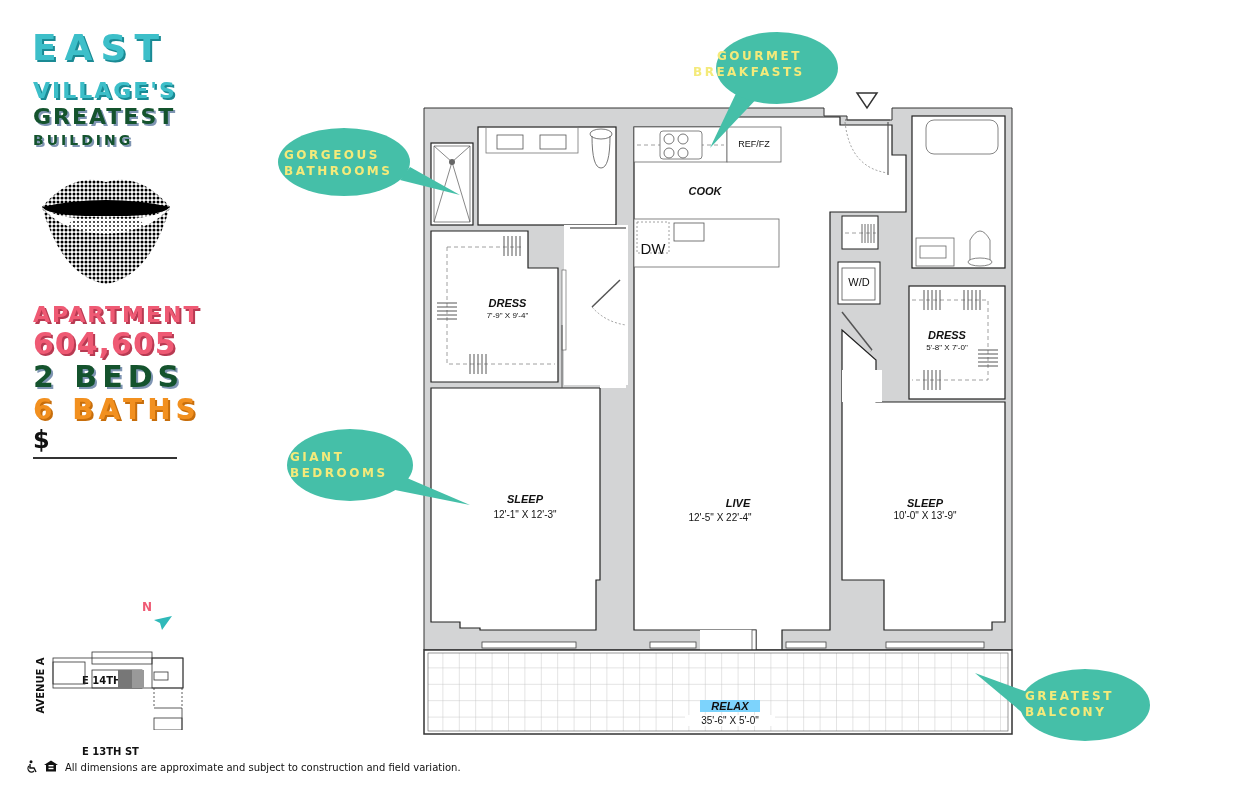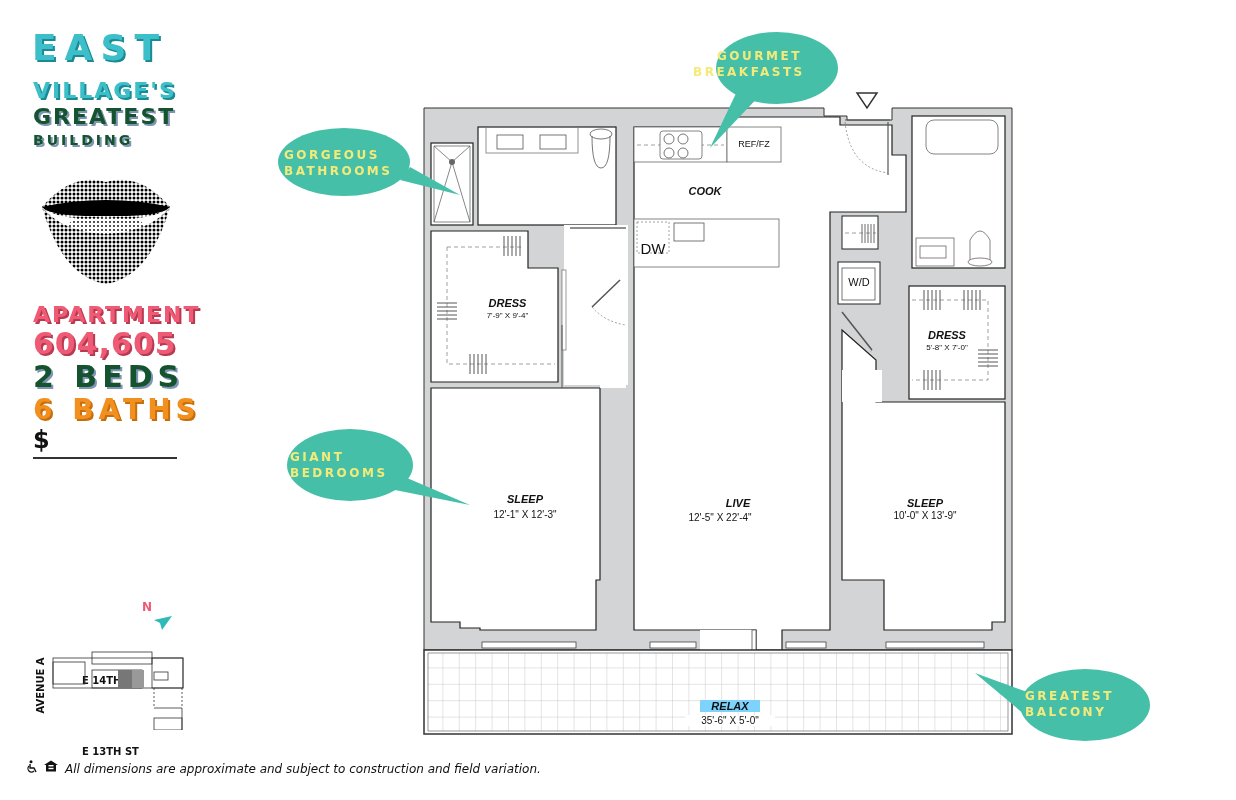--- a/index.html
+++ b/index.html
@@ -7,21 +7,21 @@
     .abs { position:absolute; }
     .brand-line { font-family:"DejaVu Sans", sans-serif; font-weight:bold; letter-spacing:3px; line-height:1; white-space:nowrap; }
     .shadow-teal { color:#3dbfc9; text-shadow:2px 2px 0 #1a8a94; }
     .shadow-navy { color:#14532d; text-shadow:2px 2px 0 #7f95b3; }
     .shadow-pink { color:#ef5a74; text-shadow:2px 2px 0 #b83a52; }
     .shadow-orange { color:#f2901f; text-shadow:2px 2px 0 #c76e0c; }
     .bubble-text { font-family:"DejaVu Sans", sans-serif; font-weight:bold; color:#f4ea7a; text-align:left; letter-spacing:2.5px; font-size:12px; line-height:16px; white-space:nowrap; }
     .room-label { font-family:"Liberation Sans", sans-serif; font-weight:bold; font-size:11px; text-align:center; color:#111; white-space:nowrap;font-style:italic; }
     .room-dim { font-family:"Liberation Sans", sans-serif; font-size:10px; text-align:center; color:#111; white-space:nowrap; }
     .street { font-family:"DejaVu Sans", sans-serif; font-weight:bold; font-size:10px; color:#111; white-space:nowrap; }
-    .disclaimer { font-family:"DejaVu Sans", sans-serif; font-size:12px; color:#111; white-space:nowrap;font-style:italic; }
+    .disclaimer { font-family:"DejaVu Sans", sans-serif; font-size:10px; color:#111; white-space:nowrap; }
   </style>
 </head>
 <body>
 
 <div class="abs brand-line shadow-teal" style="left:32px;top:30px;font-size:36px;letter-spacing:8px;">EAST</div>
 <div class="abs brand-line shadow-teal" style="left:33px;top:80px;font-size:22px;letter-spacing:2px;">VILLAGE'S</div>
 <div class="abs brand-line shadow-navy" style="left:33px;top:106px;font-size:22px;letter-spacing:2px;">GREATEST</div>
 <div class="abs brand-line shadow-navy" style="left:33px;top:133px;font-size:14px;letter-spacing:3px;">BUILDING</div>
 
 <svg class="abs" style="left:32px;top:172px;" width="148" height="115" viewBox="0 0 148 115">

